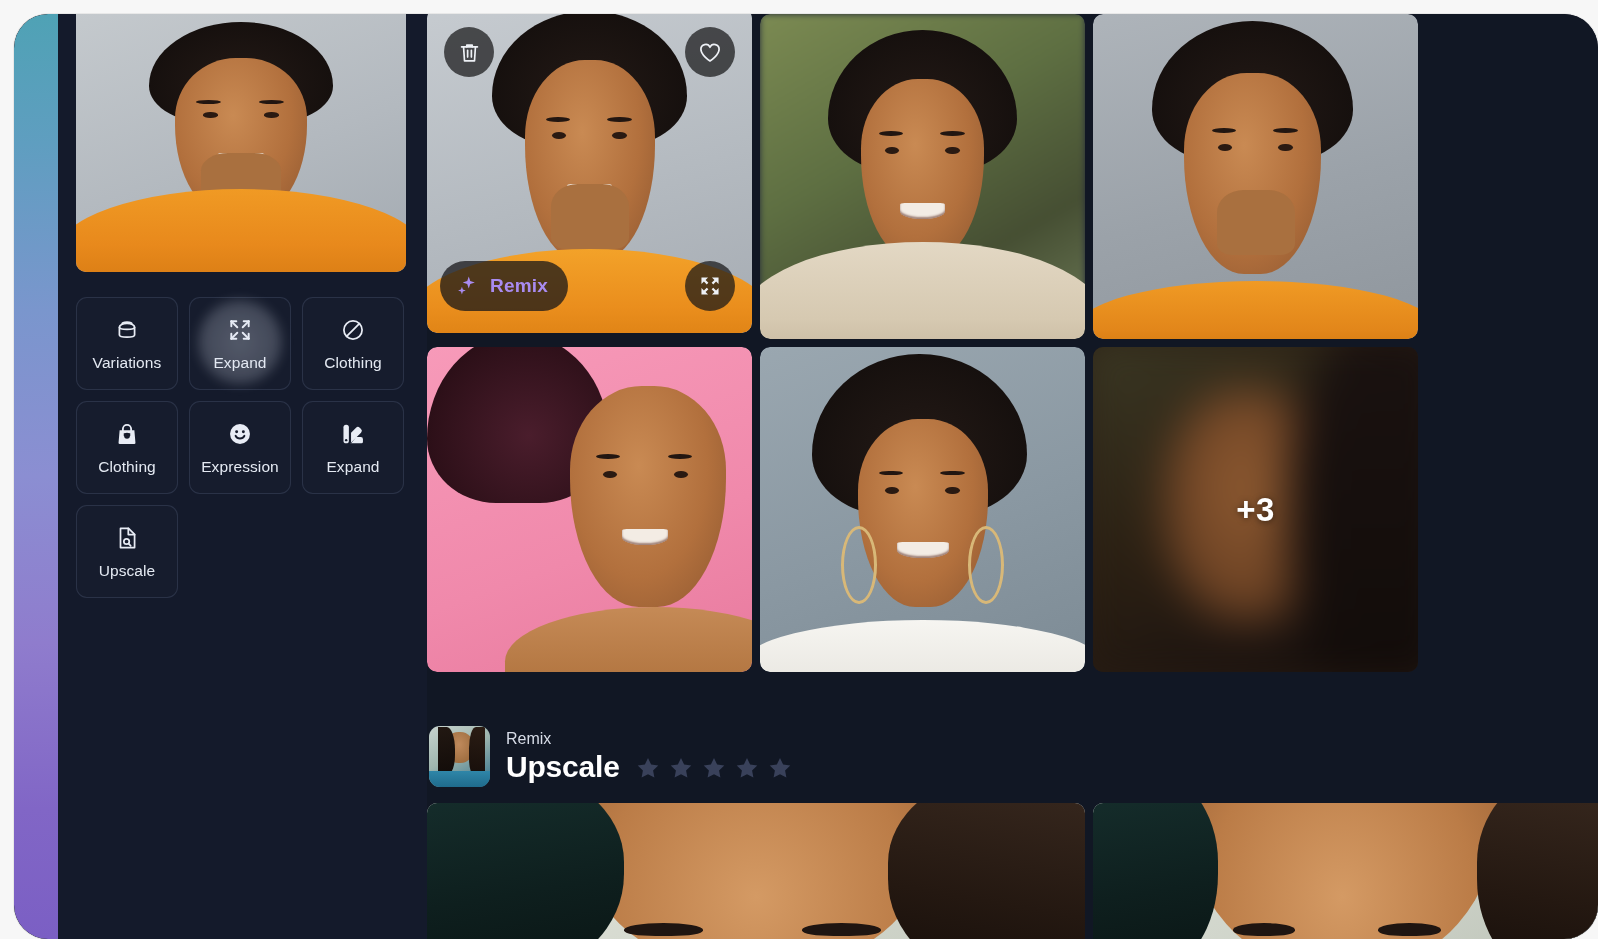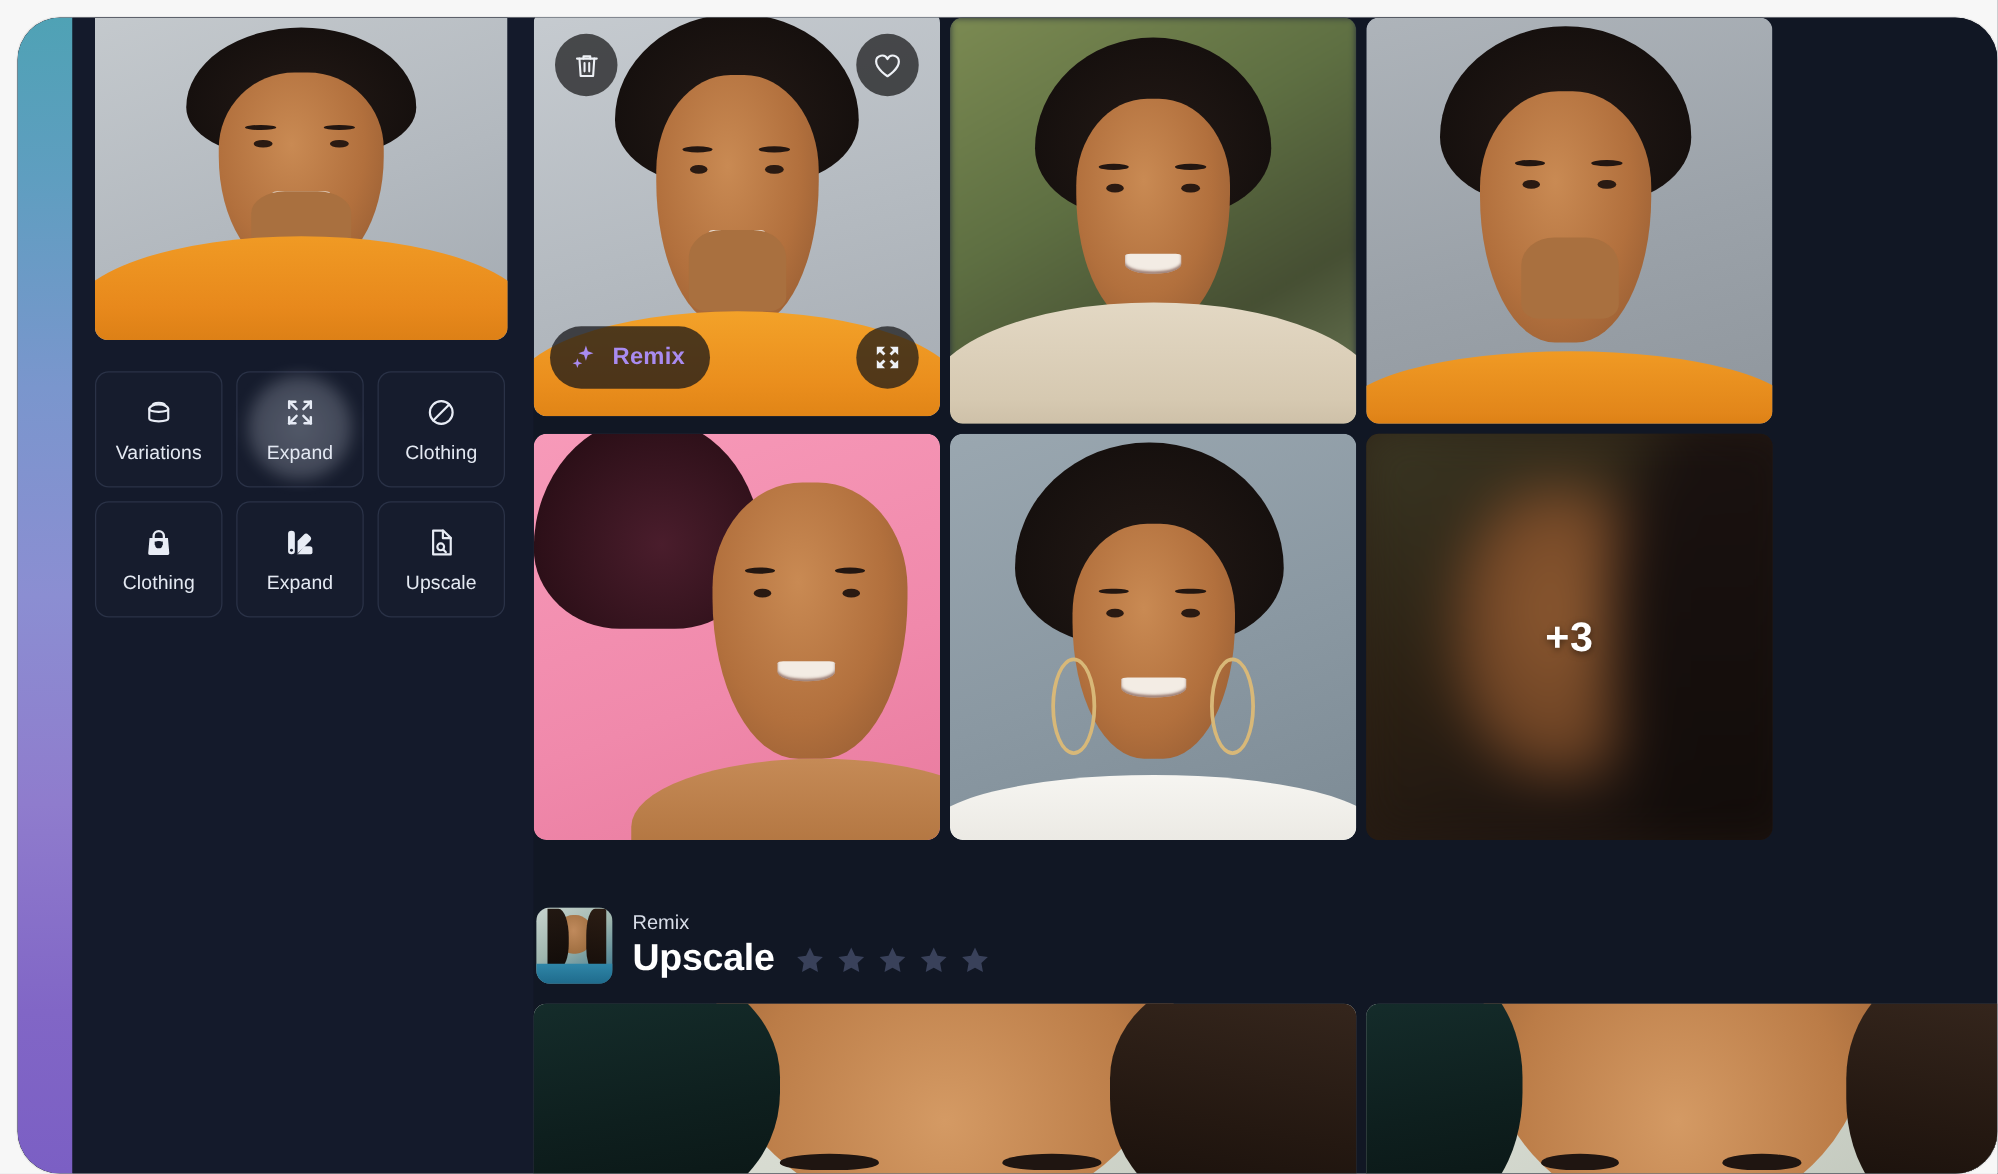--- a/index.html
+++ b/index.html
@@ -461,20 +461,31 @@
             <svg width="26" height="26" viewBox="0 0 24 24" fill="currentColor">
               <path d="M5.2 8.6h13.6l1 11.4a1.2 1.2 0 0 1-1.2 1.3H5.4a1.2 1.2 0 0 1-1.2-1.3z"></path>
               <path d="M8.2 9.6V7.4a3.8 3.8 0 0 1 7.6 0v2.2" fill="none" stroke="currentColor" stroke-width="1.7" stroke-linecap="round"></path>
               <circle cx="12" cy="13.6" r="2.7" fill="#141a2b"></circle>
               <rect x="9" y="11.3" width="6" height="2.6" fill="#141a2b"></rect>
             </svg>
           </span>
           <span class="tlabel">Clothing</span>
         </div>
 
+        <div class="tool">
+          <span class="ticon">
+            <svg width="26" height="26" viewBox="0 0 24 24" fill="currentColor">
+              <circle cx="12" cy="12" r="9.2"></circle>
+              <circle cx="8.9" cy="10" r="1.35" fill="#141a2b"></circle>
+              <circle cx="15.1" cy="10" r="1.35" fill="#141a2b"></circle>
+              <path d="M7.9 13.6a4.6 4.6 0 0 0 8.2 0" fill="none" stroke="#141a2b" stroke-width="1.7" stroke-linecap="round"></path>
+            </svg>
+          </span>
+          <span class="tlabel">Expression</span>
+        </div>
 
 
         <div class="tool">
           <span class="ticon">
             <svg width="26" height="26" viewBox="0 0 24 24" fill="currentColor">
               <rect x="3.2" y="3.4" width="5" height="17.2" rx="2.4"></rect>
               <circle cx="5.7" cy="17.7" r="1.1" fill="#141a2b"></circle>
               <path d="M9.6 20.6 19.4 10.8a2.4 2.4 0 0 0 0-3.4l-1.2-1.2a2.4 2.4 0 0 0-3.4 0l-4.6 4.6v9.8z"></path>
               <path d="M10.3 20.6h9.5a1.4 1.4 0 0 0 1.4-1.4v-2.4a2 2 0 0 0-2-2h-4.3z"></path>
             </svg>

